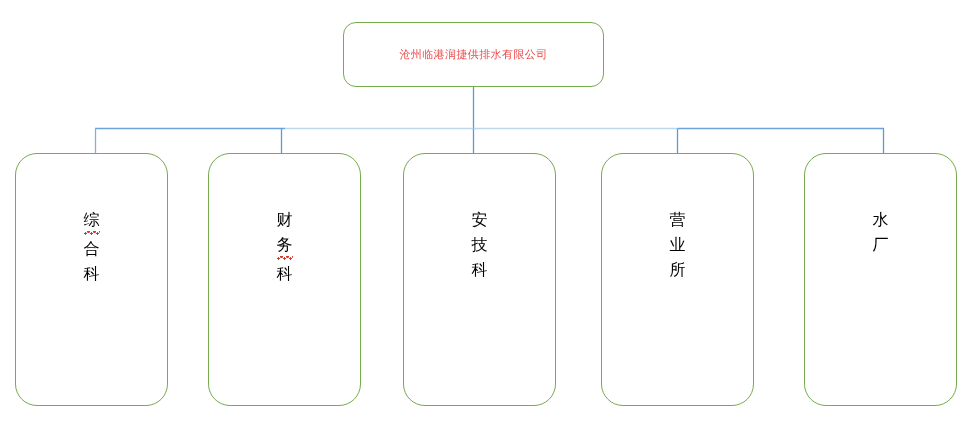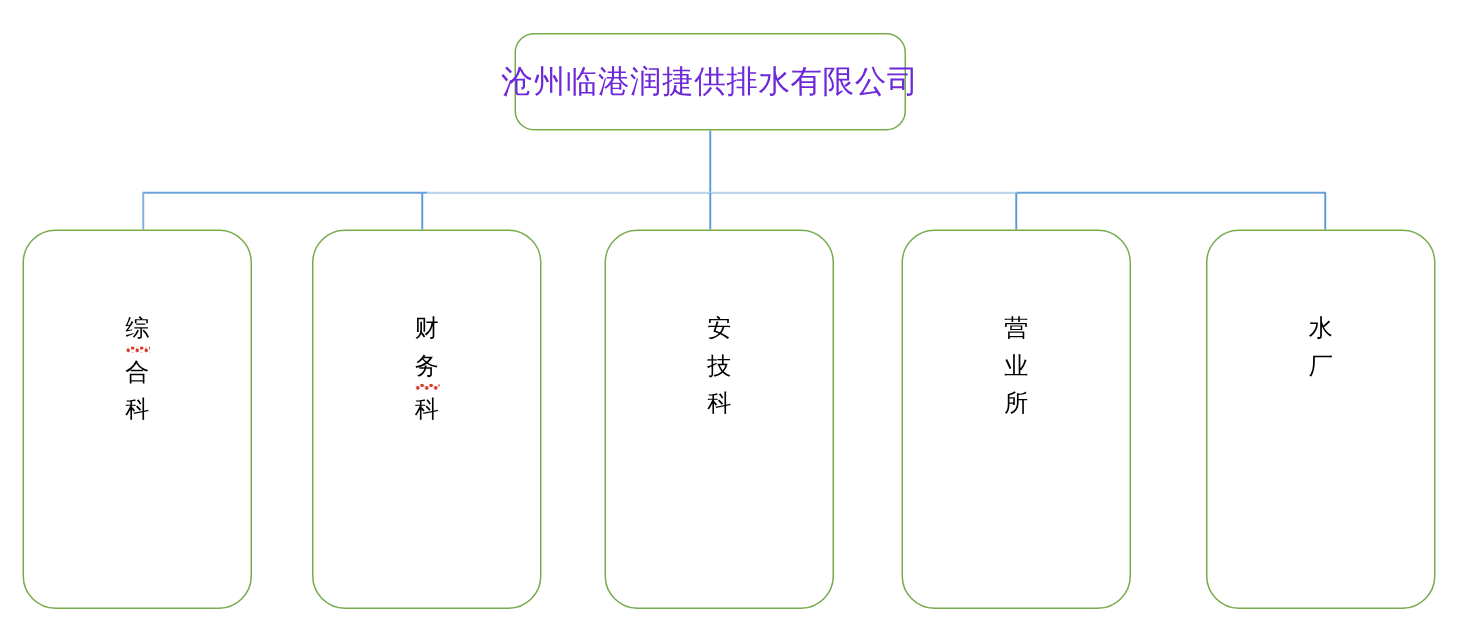--- a/index.html
+++ b/index.html
@@ -35,23 +35,23 @@
     justify-content: center;
   }
   .node-root {
     left: 343px;
     top: 22px;
     width: 261px;
     height: 65px;
     border-radius: 13px;
   }
   .node-root .node-label {
-    font-size: 21px;
+    font-size: 11px;
     line-height: 1.2;
-    color: #6d28d9;
+    color: #ef4444;
     letter-spacing: 0.4px;
     white-space: nowrap;
   }
   .node-child {
     top: 153px;
     width: 153px;
     height: 253px;
     border-radius: 22px;
     align-items: flex-start;
   }

